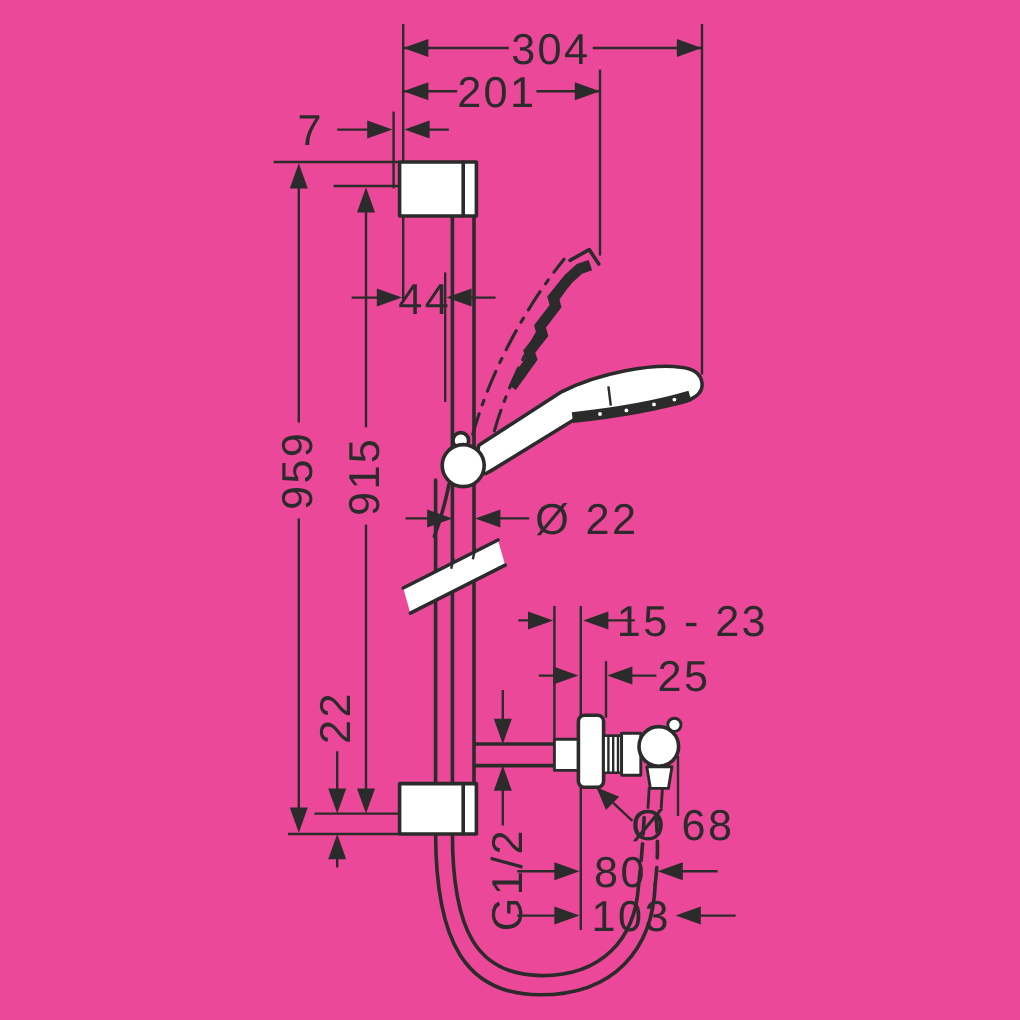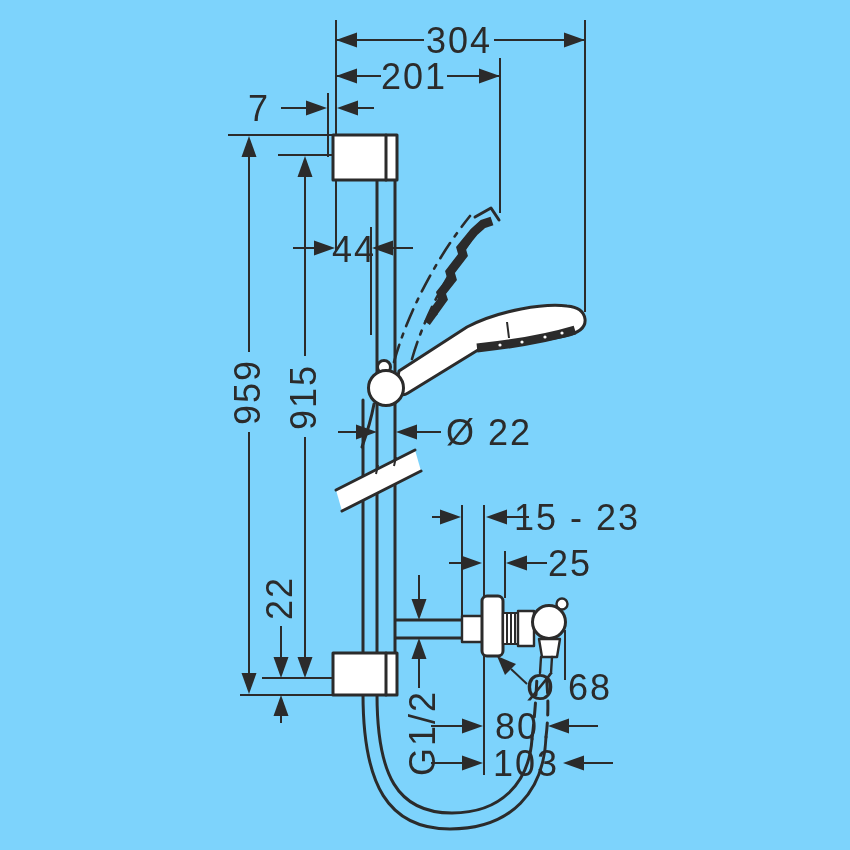--- a/index.html
+++ b/index.html
@@ -7,21 +7,21 @@
     padding: 0;
     width: 850px;
     height: 850px;
     background: #ffffff;
     overflow: hidden;
   }
   .drawing-wrap {
     position: relative;
     width: 850px;
     height: 850px;
-    background: #7dd3fc;
+    background: #ec4899;
   }
   svg { display: block; }
   .dim-label {
     font-family: "Liberation Sans", "DejaVu Sans", sans-serif;
     font-size: 36px;
     letter-spacing: 2px;
     fill: #2b2b2b;
     font-weight: 400;
   }
   .part  { stroke: #2b2b2b; stroke-width: 3;   fill: none; stroke-linecap: round; stroke-linejoin: round; }

